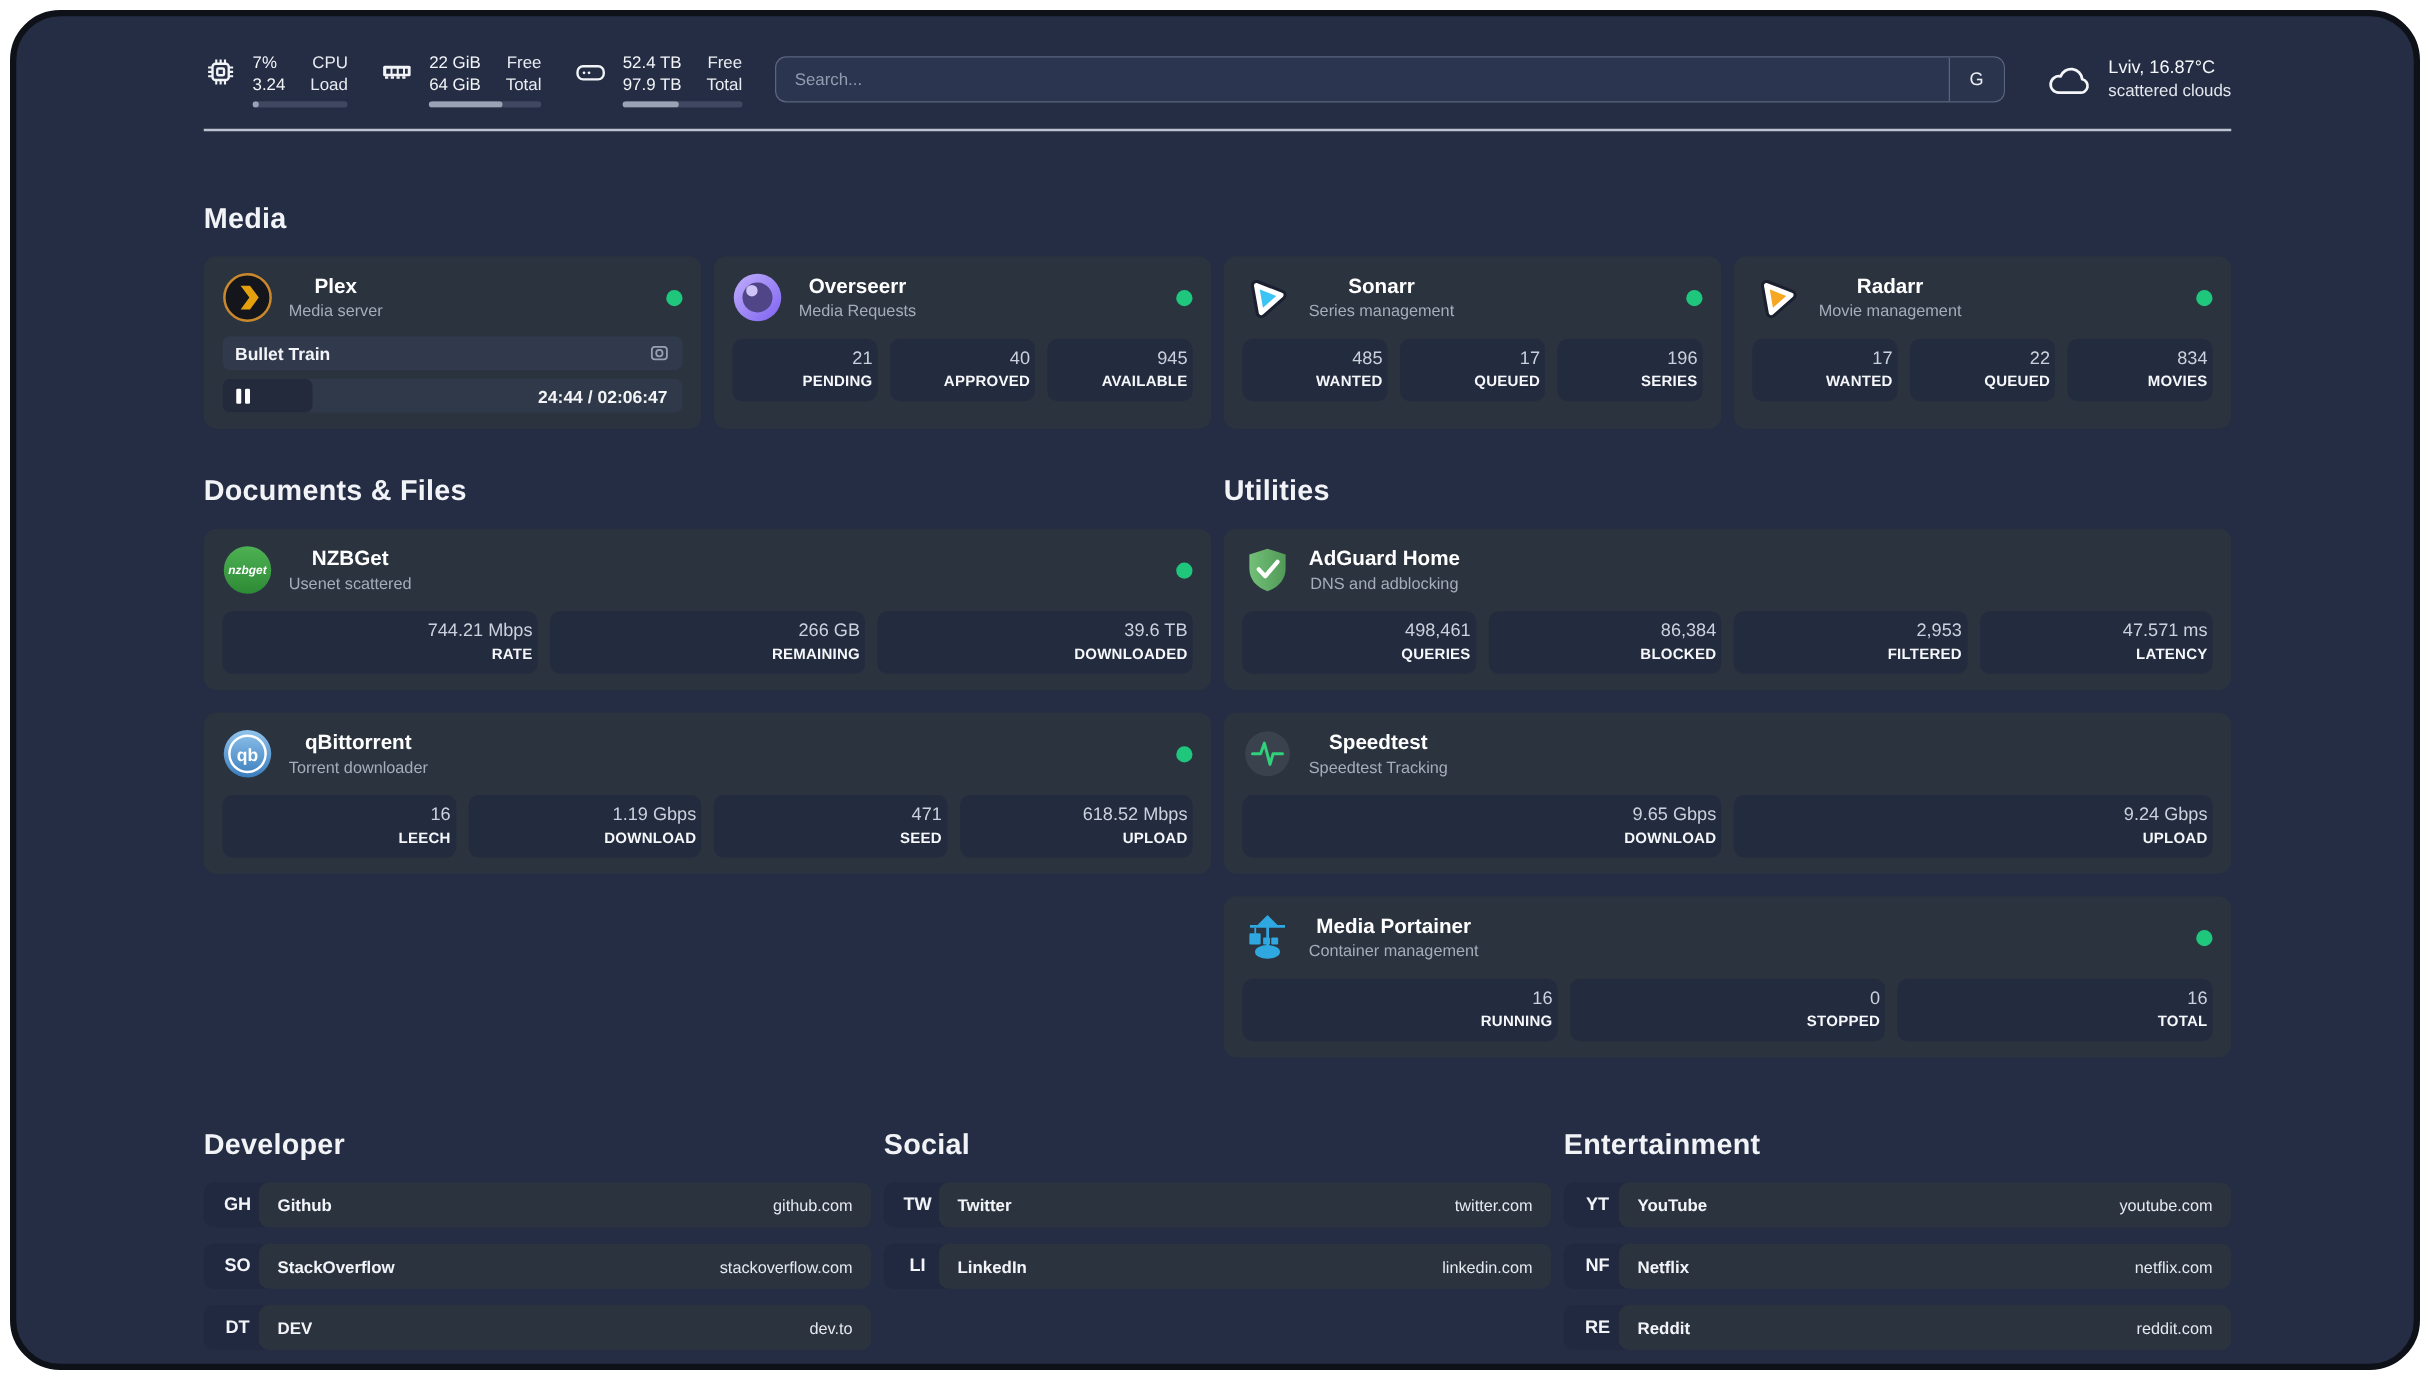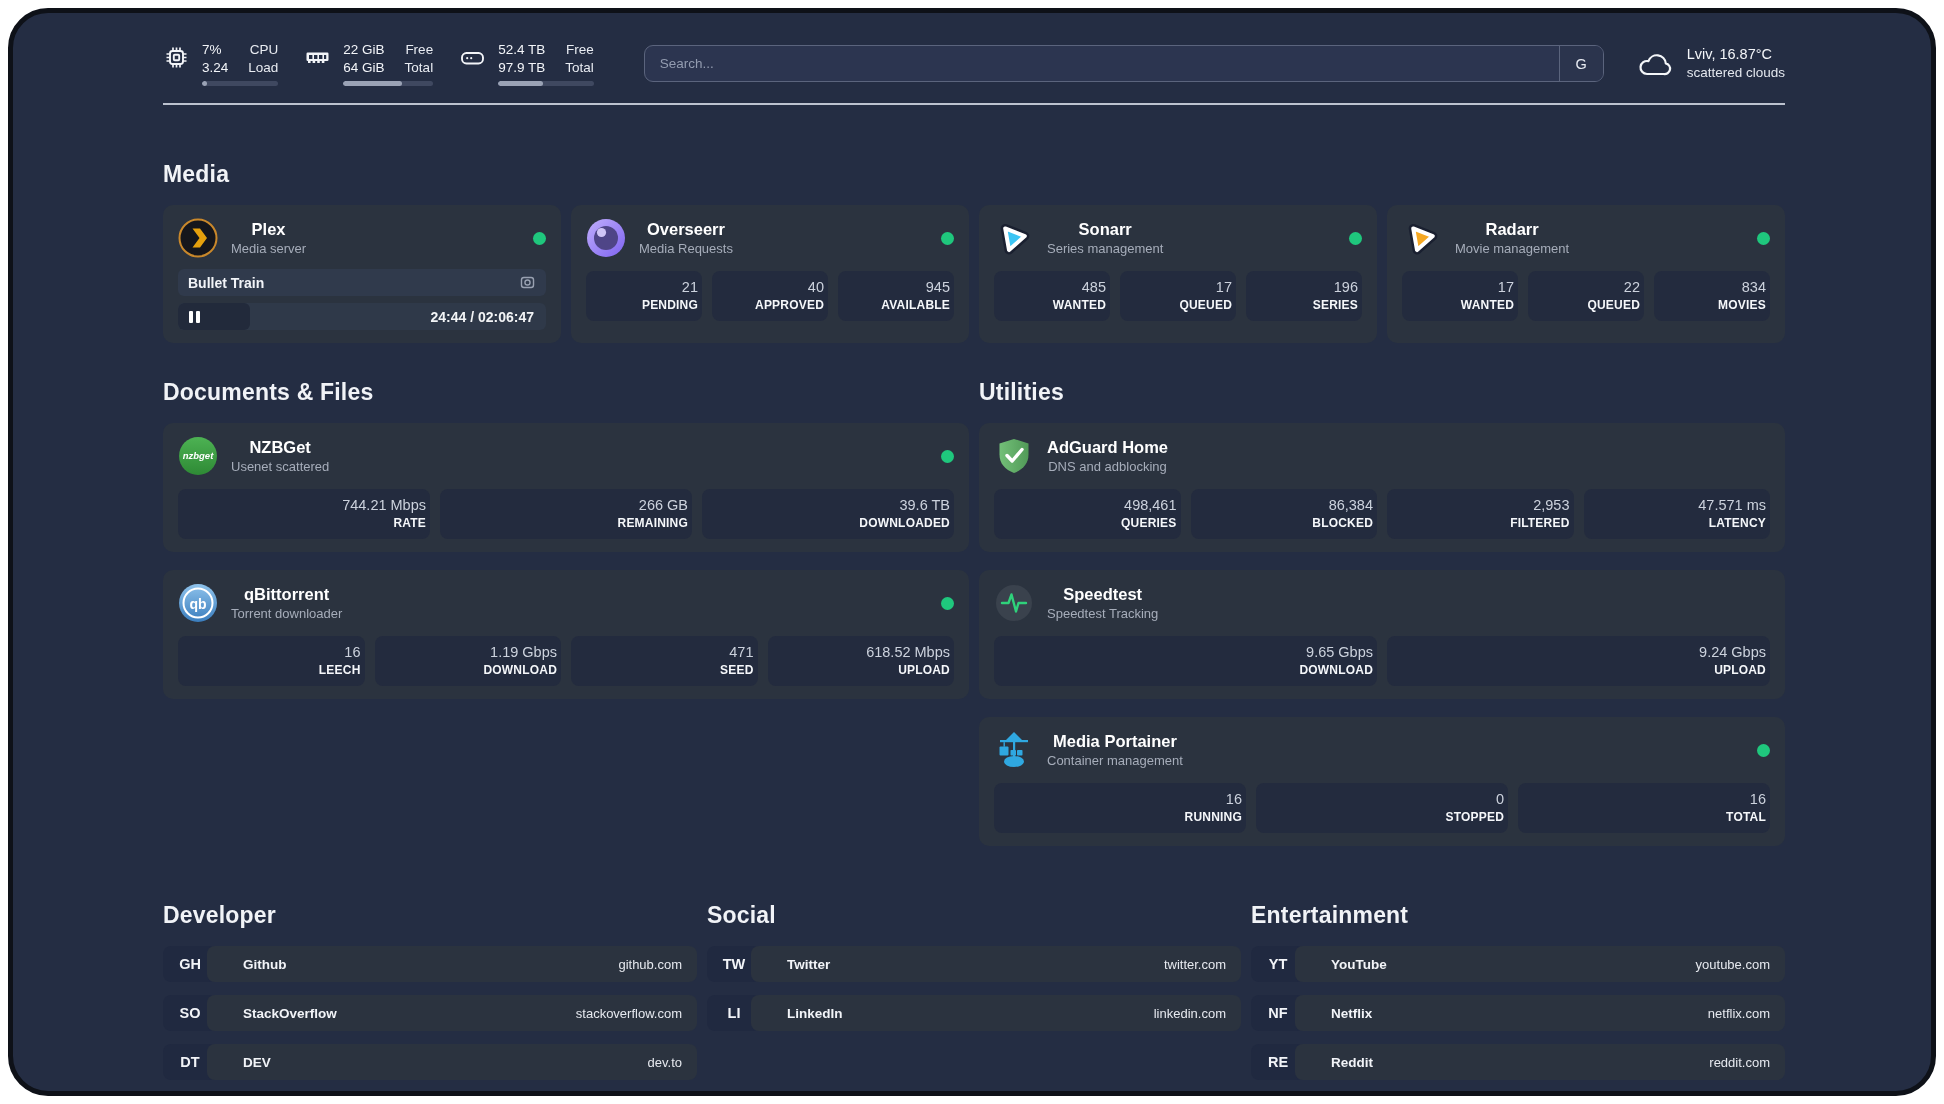--- a/index.html
+++ b/index.html
@@ -12,21 +12,21 @@
   .sysstat { display:flex; gap:12px; align-items:flex-start; }
   .sys-icon { color:#f2f4f8; padding-top:3px; }
   .sys-icon svg { display:block; }
   .sys-body { display:flex; flex-direction:column; }
   .sys-rows { display:flex; gap:20px; }
   .sys-col { display:flex; flex-direction:column; font-size:13.5px; line-height:17.5px; color:#f3f5f9; }
   .sys-col.labels { text-align:right; color:#e9ecf2; }
   .sys-bar { margin-top:5px; height:5px; border-radius:3px; background:#3f4860; overflow:hidden; }
   .sys-bar i { display:block; height:100%; background:#9aa2b5; border-radius:3px; }
 
-  .searchbox { flex:1; display:flex; align-items:stretch; height:37px; background:#2c3550; border:1px solid #5b647d; border-radius:9px; margin-left:24px; overflow:hidden; }
+  .searchbox { flex:1; display:flex; align-items:stretch; height:37px; background:#2c3550; border:1px solid #5b647d; border-radius:9px; margin-left:0; overflow:hidden; }
   .searchbox input { flex:1; background:transparent; border:none; outline:none; color:#dfe3ec; font-size:13.5px; padding:0 15px; font-family:inherit; }
   .searchbox input::placeholder { color:#939cb0; }
   .search-engine { width:44px; display:flex; align-items:center; justify-content:center; border-left:1px solid #5b647d; color:#e9ecf3; font-size:14.5px; background:#2b344d; cursor:pointer; }
 
   .weather { display:flex; align-items:center; gap:13px; margin-left:6px; }
   .weather svg { display:block; color:#f4f6f9; }
   .weather-text .t1 { font-size:14.5px; color:#f4f6f9; line-height:19px; }
   .weather-text .t2 { font-size:13.5px; color:#e3e7ee; line-height:18px; }
 
   .divider { margin-top:17px; border-top:2px solid #bcc2cf; }
@@ -61,21 +61,21 @@
 
   .twocol { display:grid; grid-template-columns:1fr 1fr; gap:10px; margin-top:36px; }
   .col-stack { display:flex; flex-direction:column; gap:18px; margin-top:17px; }
 
   
   .links-grid { display:grid; grid-template-columns:1fr 1fr 1fr; gap:10px; margin-top:56px; }
   .link-rows { display:flex; flex-direction:column; gap:13px; margin-top:17px; }
   .link-row { display:flex; align-items:center; height:36px; cursor:pointer; }
   .link-code { width:54px; height:36px; background:#202940; border-radius:8px; display:flex; align-items:center; justify-content:center; color:#f2f4f8; font-weight:700; font-size:14.5px; flex:0 0 auto; }
   .link-bar { flex:1; height:36px; margin-left:-10px; background:#2b333f; border-radius:8px; display:flex; align-items:center; padding:0 15px; }
-  .link-name { font-size:13.5px; color:#f2f4f8; font-weight:600;margin-left:21px; }
+  .link-name { font-size:13.5px; color:#f2f4f8; font-weight:600; }
   .link-url { margin-left:auto; font-size:13px; color:#e6e9ef; }
 </style>
 </head>
 <body>
 
 <div class="window">
   <div class="content">
 
     <div class="topbar">
 

